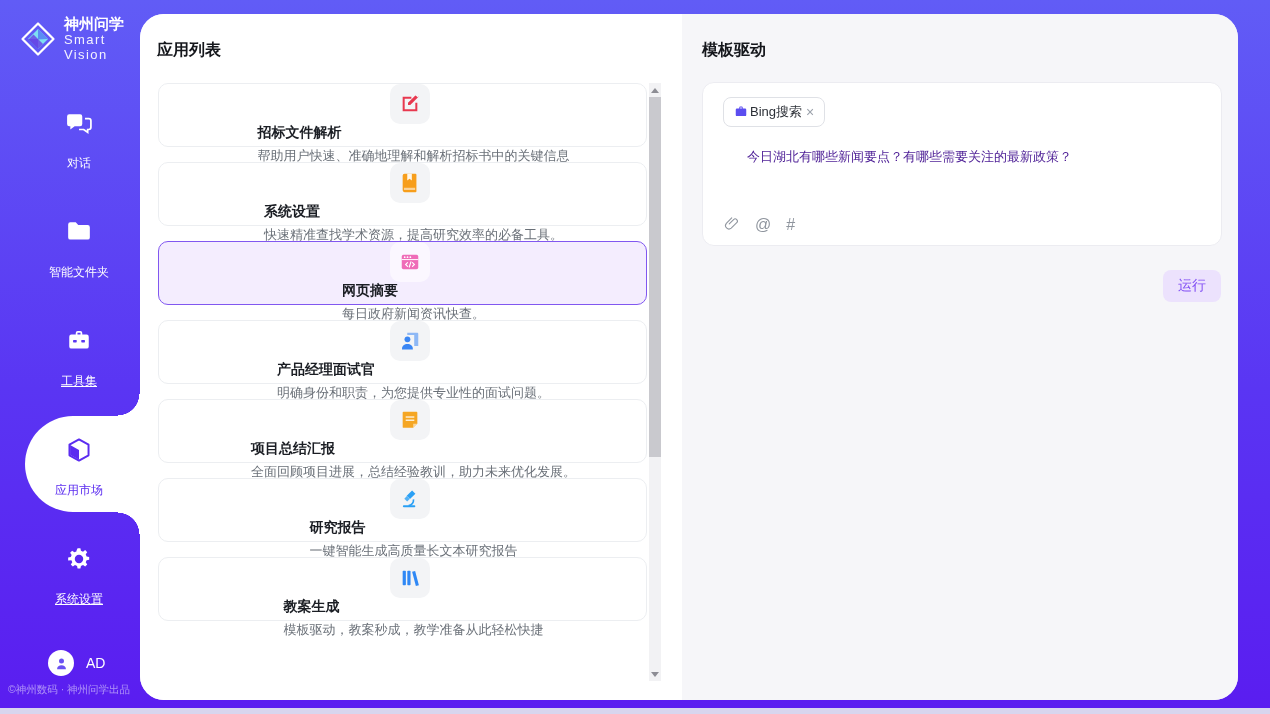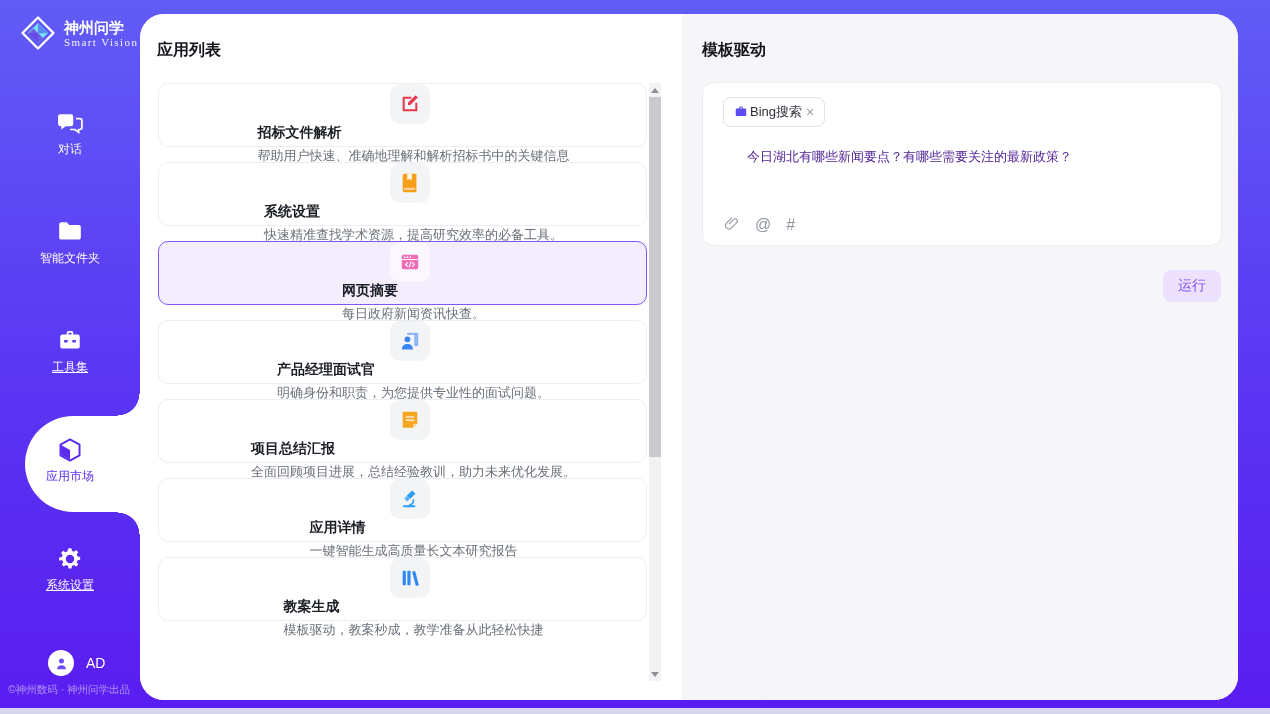--- a/index.html
+++ b/index.html
@@ -53,28 +53,28 @@
   .tool-glyph{font-size:16px;line-height:17px;cursor:pointer;}
   .tool-ic{cursor:pointer;}
   .run-btn{position:absolute;right:17px;top:256px;height:32px;padding:0 15px;
     background:#ece2fd;color:#8250f4;font-size:14px;border:none;border-radius:8px;cursor:pointer;
     font-family:inherit;}
   
   .sidebar{position:absolute;left:0;top:0;width:140px;height:708px;}
   .logo{position:absolute;left:20px;top:15px;display:flex;align-items:center;gap:8px;}
   .logo svg{width:36px;height:36px;flex:none;}
   .logo-title{font-size:15px;font-weight:bold;color:#fff;line-height:17px;}
-  .logo-sub{font-size:11px;color:rgba(255,255,255,.92);letter-spacing:1.4px;font-family:Liberation Serif, serif;}
+  .logo-sub{font-size:13px;color:rgba(255,255,255,.92);letter-spacing:1.4px;}
   .active-bump{position:absolute;left:25px;top:416px;width:115px;height:96px;background:#fff;
     border-radius:48px 0 0 48px;}
   .bump-c{position:absolute;left:118px;width:22px;height:22px;}
   .bump-c.top{top:394px;background:radial-gradient(circle at 0 0,rgba(0,0,0,0) 21px,#fff 21.5px);}
   .bump-c.bot{top:512px;background:radial-gradient(circle at 0 100%,rgba(0,0,0,0) 21px,#fff 21.5px);}
-  .nav-item{position:absolute;left:0;width:140px;display:flex;flex-direction:column;align-items:center;
-    gap:5px;color:#fff;cursor:pointer;}
+  .nav-item{position:absolute;left:9px;width:140px;display:flex;flex-direction:column;align-items:center;
+    gap:19px;color:#fff;cursor:pointer;}
   .nav-item svg{width:26px;height:26px;}
   .nav-label{font-size:12px;}
   .nav-item.u .nav-label{text-decoration:underline;}
   .nav-item.active{color:#5b2cf0;}
   .user-row{position:absolute;left:48px;top:650px;display:flex;align-items:center;gap:12px;cursor:pointer;}
   .user-avatar{width:26px;height:26px;border-radius:50%;background:#fff;display:flex;align-items:center;justify-content:center;}
   .user-avatar svg{width:15px;height:15px;color:#6a52f2;}
   .user-initials{font-size:14px;color:#fff;}
   .side-footer{position:absolute;left:8px;top:683px;width:132px;font-size:10.5px;color:rgba(255,255,255,.5);white-space:nowrap;}
 </style>
@@ -237,21 +237,21 @@
       <div class="app-card">
         <span class="tile" style="color:#2aa0f5">
           <svg viewBox="0 0 24 24" fill="currentColor">
             <path d="M14.3 2.6l3.6 3.6-5.9 5.9-3.6-3.6 5.9-5.9z"></path>
             <path d="M8.6 8.8l-2.8 2.8 3.1 3.1 2.8-2.8" opacity=".8"></path>
             <path d="M15.8 12.4a6.2 6.2 0 0 1-5.3 6.9" fill="none" stroke="currentColor" stroke-width="1.8"></path>
             <rect x="4.2" y="18.8" width="13.6" height="2.2" rx="1.1"></rect>
           </svg>
         </span>
         <div class="app-texts">
-          <div class="app-name">应用详情</div>
+          <div class="app-name">研究报告</div>
           <div class="app-desc">一键智能生成高质量长文本研究报告</div>
         </div>
       </div>
 
       <div class="app-card">
         <span class="tile" style="color:#2f88f5">
           <svg viewBox="0 0 24 24" fill="currentColor">
             <rect x="4" y="4" width="3.5" height="16" rx=".8"></rect>
             <rect x="9.1" y="4" width="3.5" height="16" rx=".8"></rect>
             <path d="M14.3 5.3l3.3-.9 4.1 15.4-3.3.9-4.1-15.4z"></path>

